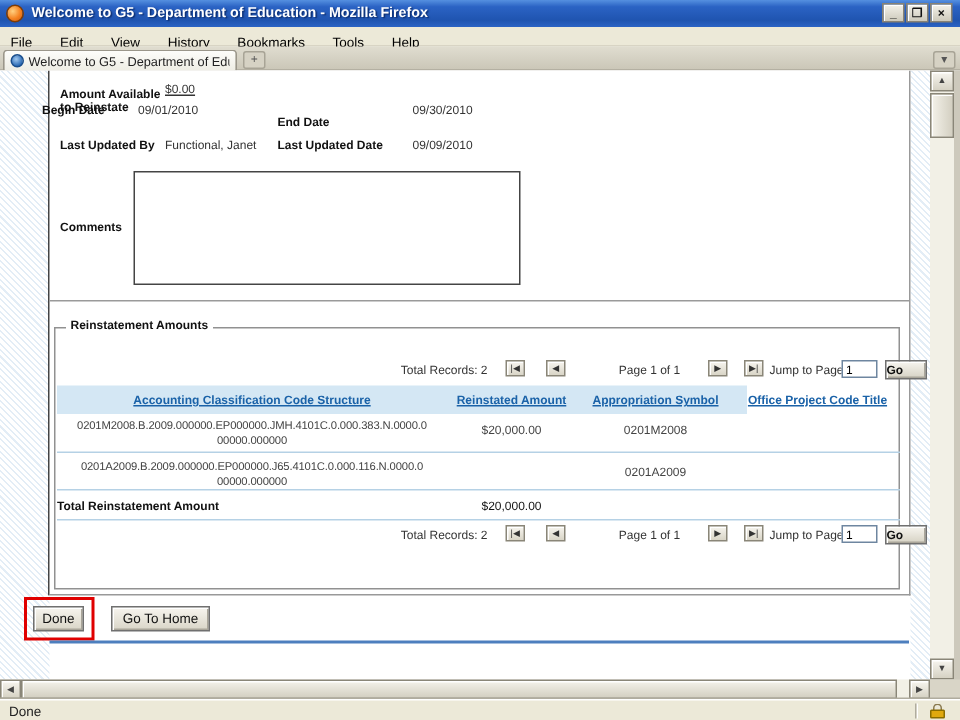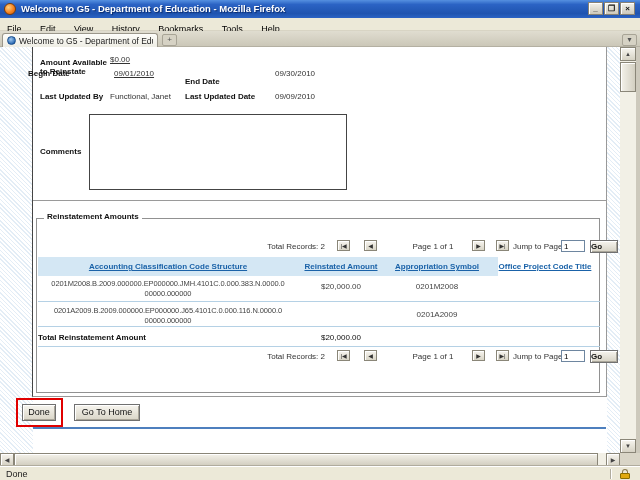--- a/index.html
+++ b/index.html
@@ -156,21 +156,21 @@
 
   <div id="viewport" class="abs">
     <div id="stripe-left" class="abs stripes"></div>
     <div id="stripe-right" class="abs stripes"></div>
     <div id="contentbox" class="abs"></div>
 
     <div class="abs lbl" style="left:40px; top:11px; width:72px; white-space:normal; line-height:9px;">Amount Available to Reinstate</div>
     <div class="abs val" style="left:110px; top:8px;text-decoration:underline;">$0.00</div>
 
     <div class="abs lbl" style="left:28px; top:22px;">Begin Date</div>
-    <div class="abs val" style="left:114px; top:22px;text-decoration:underline;">09/01/2010</div>
+    <div class="abs val" style="left:92px; top:22px;">09/01/2010</div>
     <div class="abs lbl" style="left:185px; top:14px;margin-top:16px;">End Date</div>
     <div class="abs val" style="left:275px; top:22px;">09/30/2010</div>
 
     <div class="abs lbl" style="left:40px; top:45px;text-align:center;">Last Updated By</div>
     <div class="abs val" style="left:110px; top:45px;">Functional, Janet</div>
     <div class="abs lbl" style="left:185px; top:45px;">Last Updated Date</div>
     <div class="abs val" style="left:275px; top:45px;">09/09/2010</div>
 
     <div class="abs lbl" style="left:40px; top:100px;">Comments</div>
     <textarea id="comments-box" class="abs" style=""></textarea>

